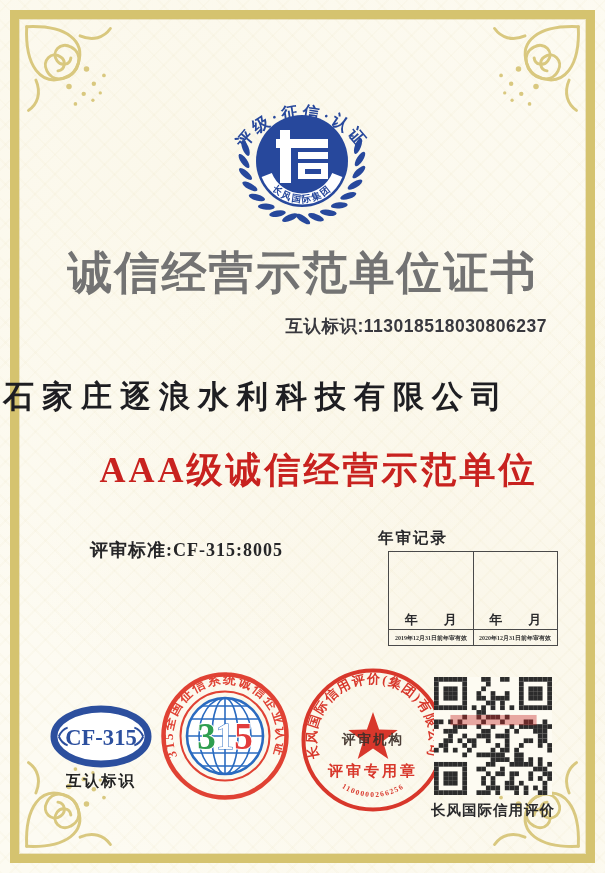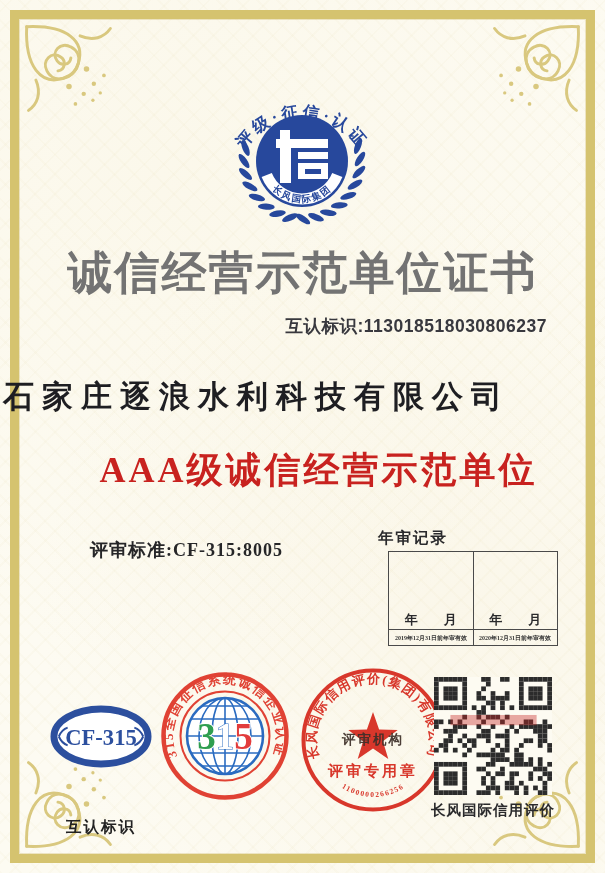--- a/index.html
+++ b/index.html
@@ -70,21 +70,21 @@
     border-top:1px solid #4a4a4a;overflow:hidden;
     display:flex;align-items:center;justify-content:center;
   }
   .review-note span{
     font-weight:bold;font-size:10px;color:#333;white-space:nowrap;
     transform:scale(0.60);transform-origin:center center;
   }
   .cf315{position:absolute;left:50px;top:705px;width:102px;height:63px;}
   .cf315-label{
     position:absolute;left:44px;top:771px;width:114px;text-align:center;
-    font-weight:bold;font-size:15.5px;color:#222;letter-spacing:2px;margin-top:46px;
+    font-weight:bold;font-size:15.5px;color:#222;letter-spacing:2px;
   }
   .globe-stamp{position:absolute;left:160px;top:671px;width:130px;height:130px;}
   .star-stamp{position:absolute;left:298px;top:666px;width:150px;height:150px;}
   .qr-wrap{position:absolute;left:434px;top:677px;width:118px;height:118px;}
   .qr-caption{
     position:absolute;left:426px;top:801px;width:134px;text-align:center;
     font-weight:bold;font-size:14.5px;color:#2a2a2c;letter-spacing:1px;white-space:nowrap;
   }
   svg text{font-family:"Liberation Serif", serif;}
 </style>

